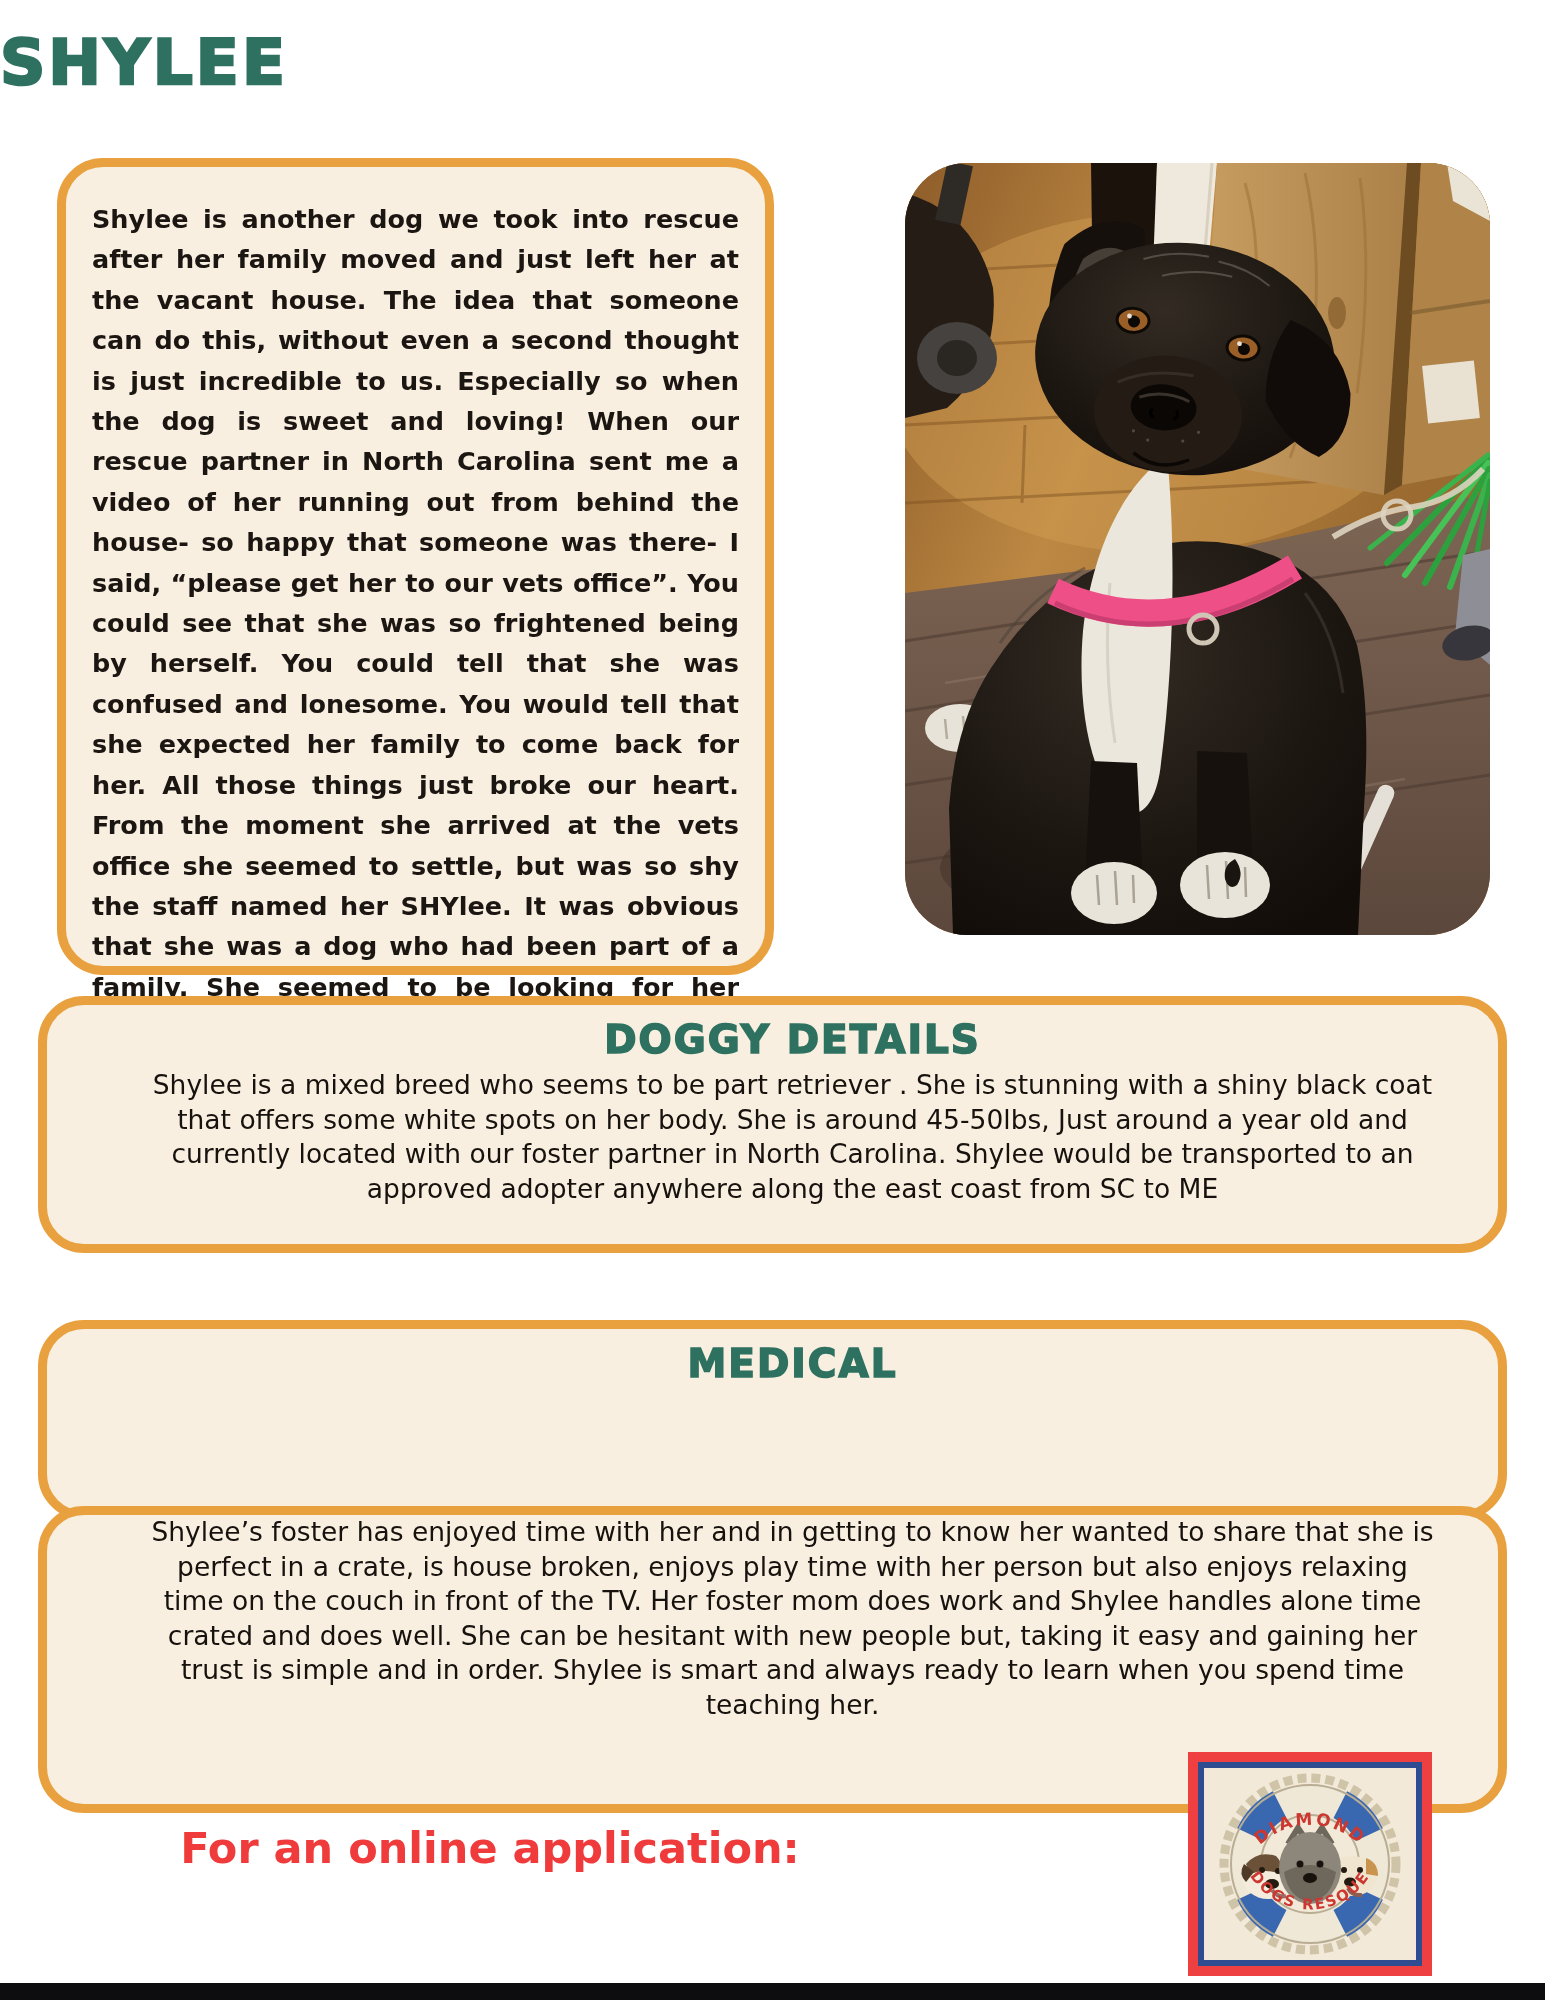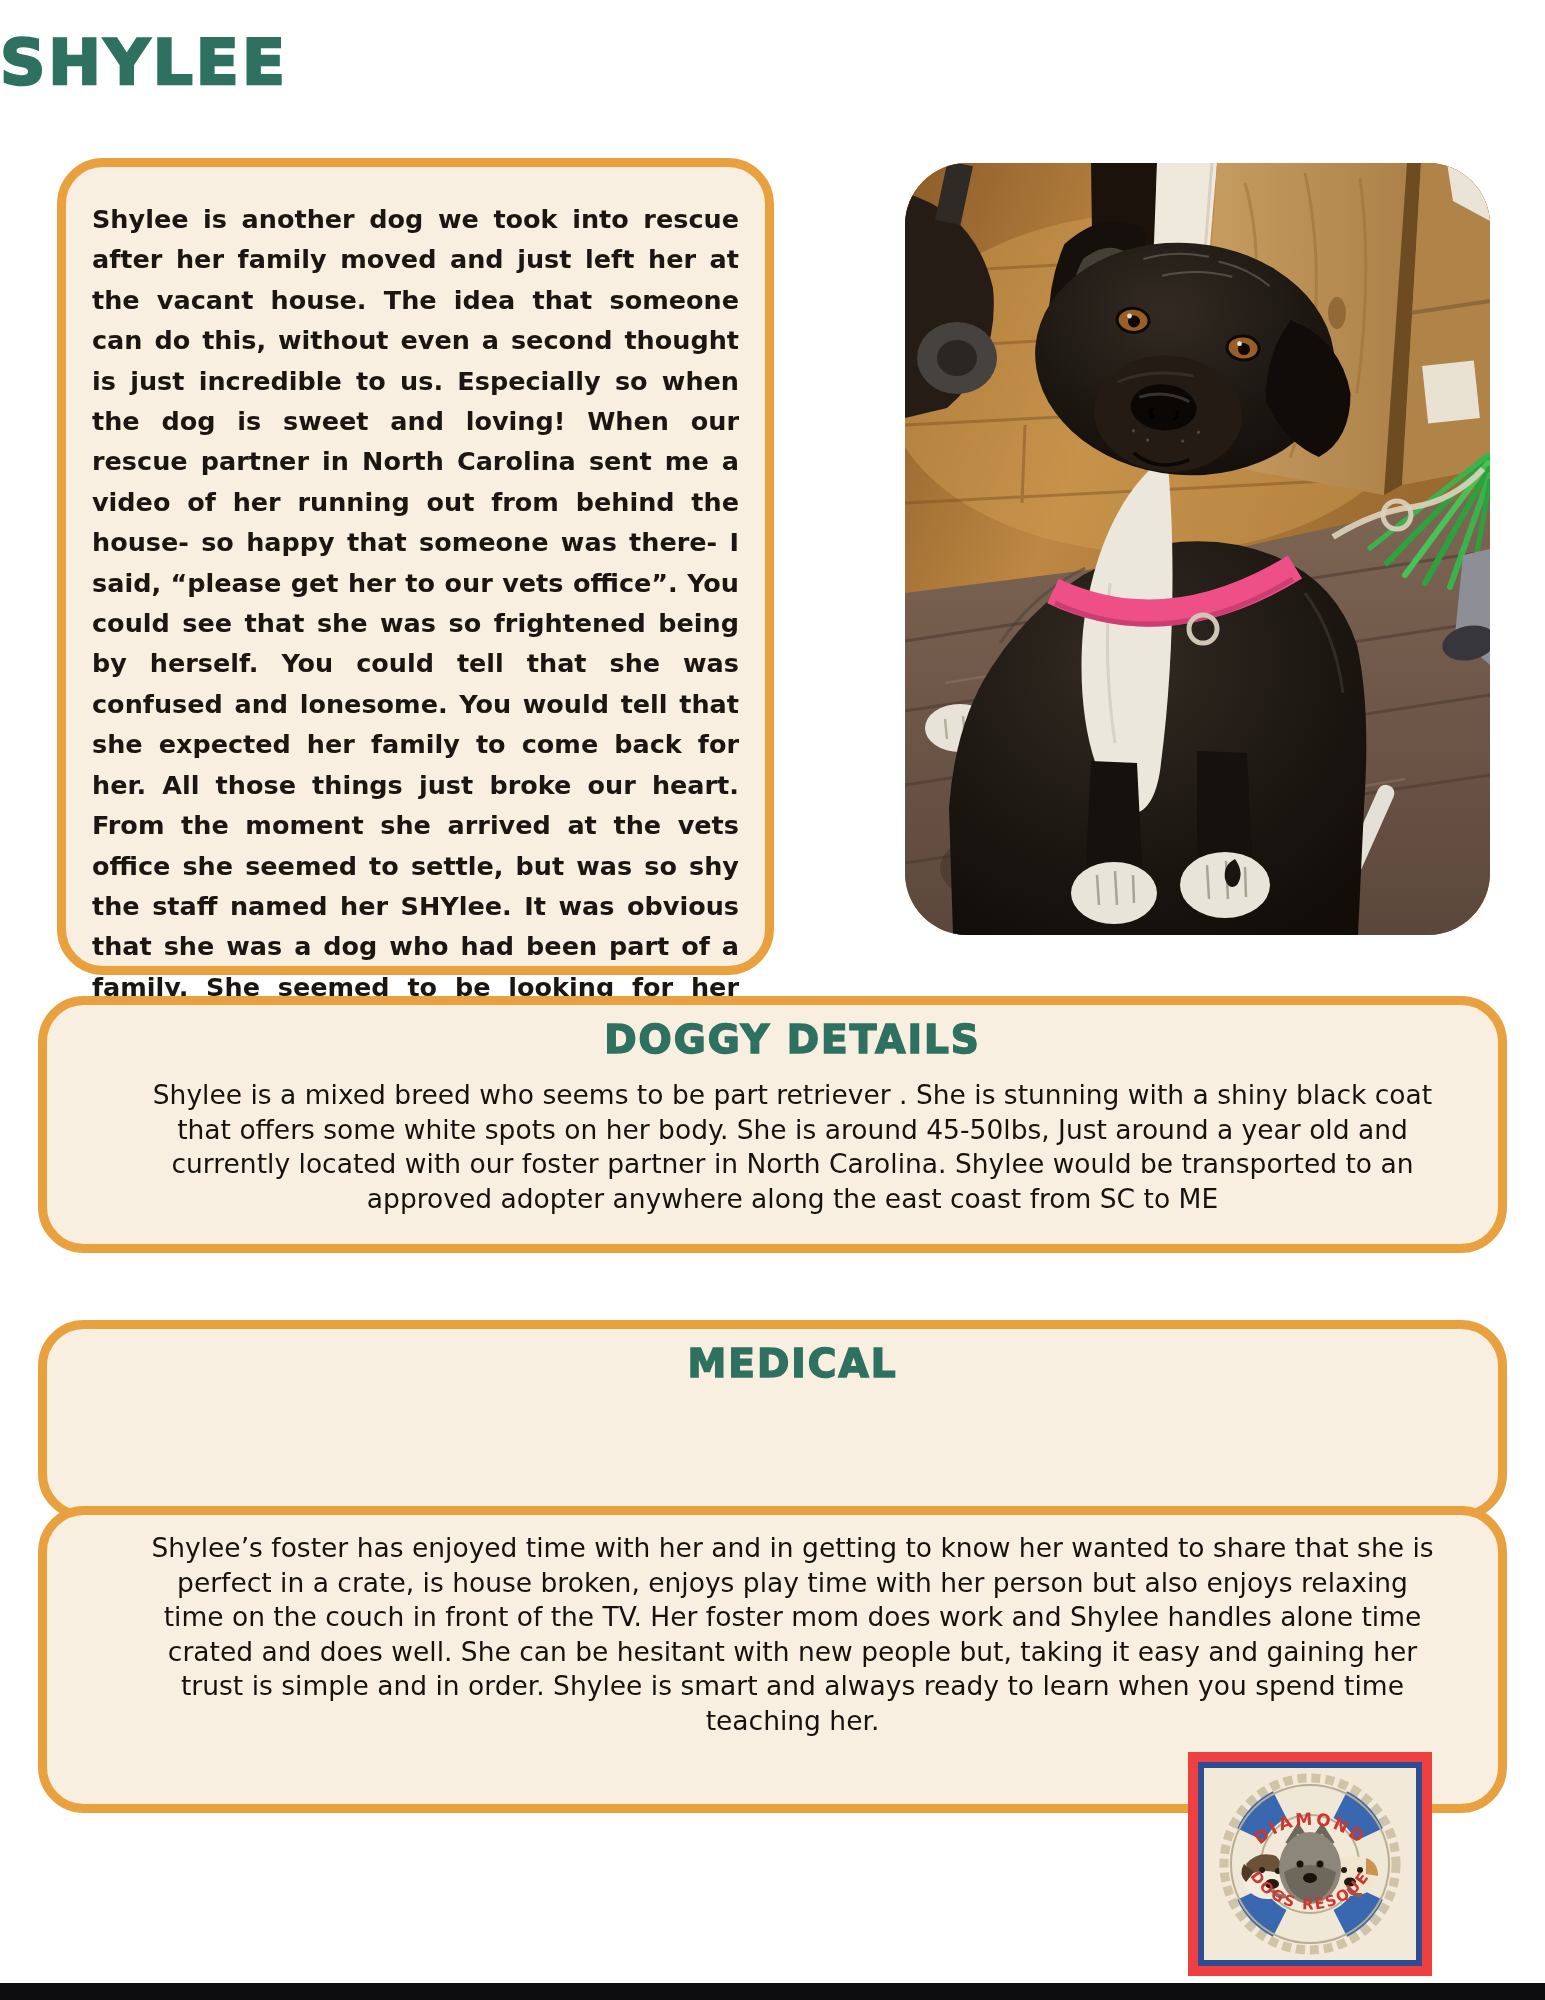--- a/index.html
+++ b/index.html
@@ -28,21 +28,21 @@
   .photo-frame svg{display:block;width:100%;height:100%;}
   .section-doggy{left:38px;top:996px;width:1469px;height:257px;}
   .section-medical{left:38px;top:1320px;width:1469px;height:200px;}
   .section-goodfit{left:38px;top:1506px;width:1469px;height:307px;}
   .section-heading{
     text-align:center;font-size:39px;font-weight:bold;color:#2E7160;
     letter-spacing:2px;margin:12px 0 6px 0;-webkit-text-stroke:1.6px #2E7160;
   }
   .section-body{
     font-size:26.5px;line-height:34.5px;color:#17120E;text-align:center;
-    width:92%;margin:16px auto;
+    width:92%;margin:0 auto;
   }
   .footer-block{
     position:absolute;left:0;top:1822px;width:980px;text-align:center;
     color:#EF3B3B;font-weight:bold;
   }
   .footer-label{font-size:43px;line-height:52px;}
   .footer-url{font-size:44px;line-height:52px;margin-top:12px;}
   .logo-frame{
     position:absolute;left:1188px;top:1752px;width:244px;height:224px;z-index:5;
   }
@@ -225,20 +225,21 @@
 
 <div class="gold-box section-medical">
   <div class="section-heading">MEDICAL</div>
 </div>
 
 <div class="gold-box section-goodfit">
   <div class="section-body">Shylee’s foster has enjoyed time with her and in getting to know her wanted to share that she is perfect in a crate, is house broken, enjoys play time with her person but also enjoys relaxing time on the couch in front of the TV.  Her foster mom does work and Shylee handles alone time crated and does well.  She can be hesitant with new people but, taking it easy and gaining her trust is simple and in order.  Shylee is smart and always ready to learn when you spend time teaching her.</div>
 </div>
 
 <div class="footer-block">
+  <div class="footer-label">For an online application:</div>
 </div>
 
 <div class="logo-frame">
   <svg viewBox="0 0 244 224">
     <rect x="0" y="0" width="244" height="224" fill="#ee4040"></rect>
     <rect x="10" y="10" width="224" height="204" fill="#2e4c90"></rect>
     <rect x="16" y="16" width="212" height="192" fill="#f2e9d8"></rect>
 
     <circle cx="122" cy="112" r="86" stroke="#cfc3a8" stroke-width="9" fill="none" stroke-dasharray="9 5"></circle>
 

